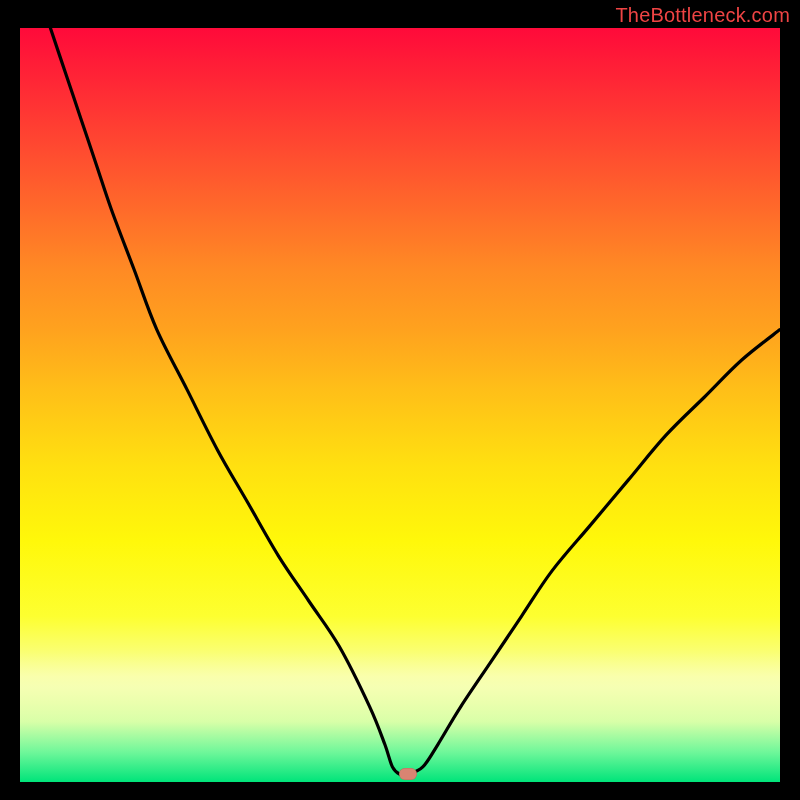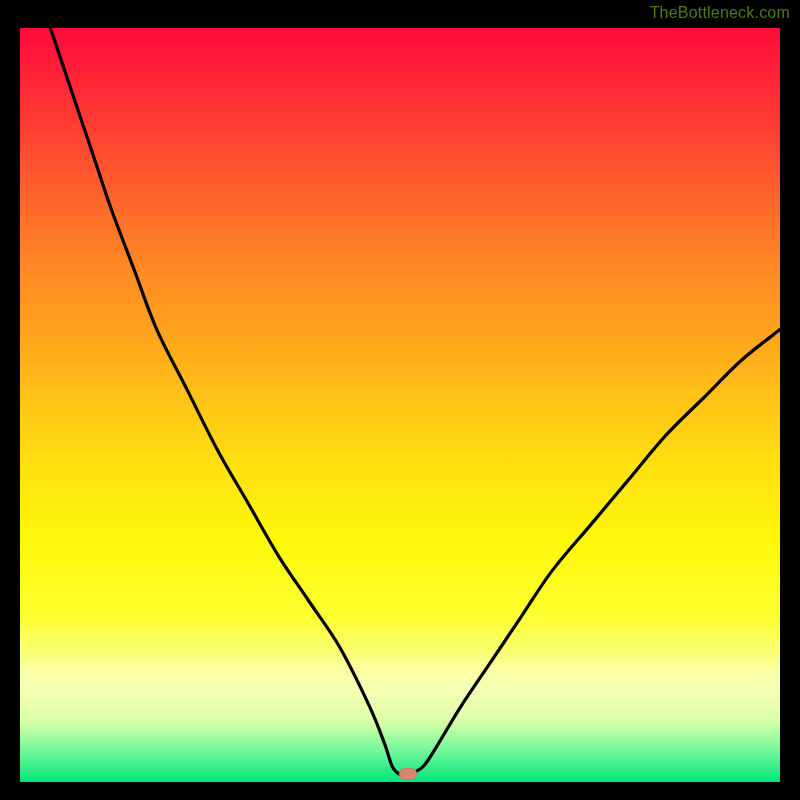--- a/index.html
+++ b/index.html
@@ -14,22 +14,22 @@
   .frame {
     position: relative;
     width: 800px;
     height: 800px;
     background: #000;
   }
   .watermark {
     position: absolute;
     top: 4px;
     right: 10px;
-    color: #4d7c0f;
-    font-size: 16px;
+    color: #ef4444;
+    font-size: 20px;
     font-weight: 500;
     letter-spacing: 0.2px;
     z-index: 5;
     user-select: none;
   }
   .plot-area {
     position: absolute;
     left: 20px;
     top: 28px;
     width: 760px;

